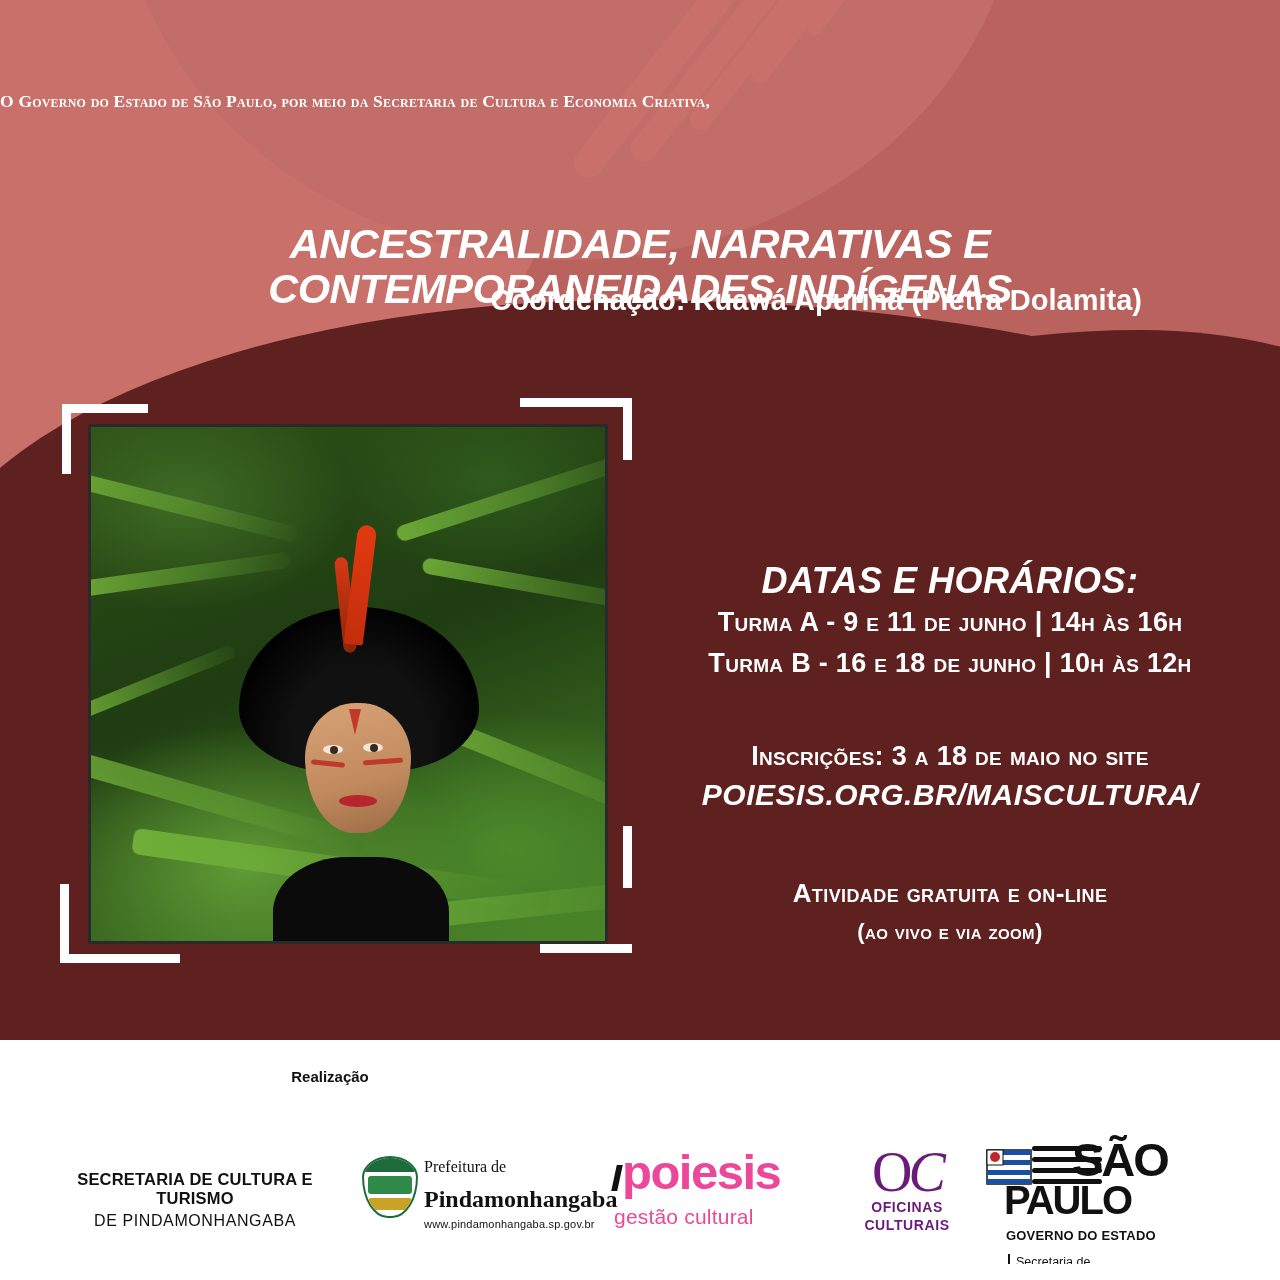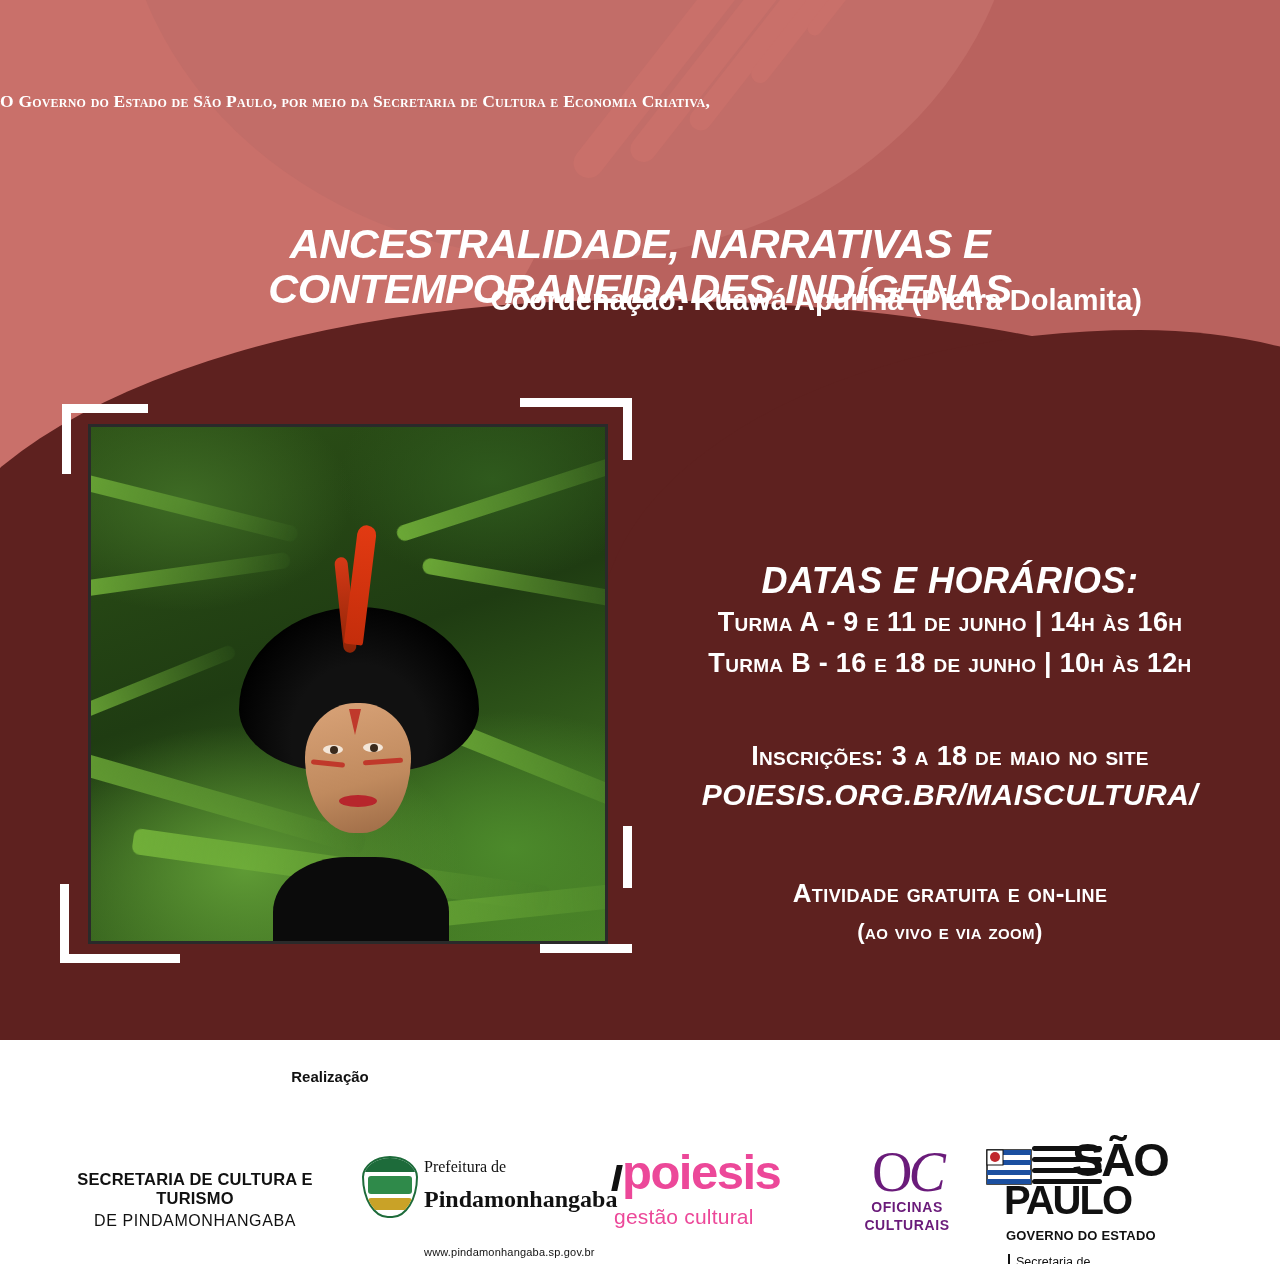--- a/index.html
+++ b/index.html
@@ -286,21 +286,21 @@
     border: 2px solid #1d6b3a;
     border-radius: 50% 50% 46% 46% / 34% 34% 66% 66%;
     background: #ffffff;
     overflow: hidden;
   }
   .brasao .top { position: absolute; left: 0; top: 0; width: 100%; height: 14px; background: #1d6b3a; }
   .brasao .mid { position: absolute; left: 4px; top: 18px; width: 44px; height: 18px; background: #2f8a4a; border-radius: 3px; }
   .brasao .bot { position: absolute; left: 4px; top: 40px; width: 44px; height: 12px; background: #c9a227; border-radius: 3px; }
   .logo-prefeitura .p1 { position: absolute; left: 62px; top: 10px; font-size: 16px; font-family:"Liberation Serif", serif; }
   .logo-prefeitura .p2 { position: absolute; left: 62px; top: 38px; font-size: 24px; font-family:"Liberation Serif", serif; font-weight: bold; }
-  .logo-prefeitura .p3 { position: absolute; left: 62px; top: 70px; font-size: 11px; letter-spacing: 0.2px; margin-top: 28px; }
+  .logo-prefeitura .p3 { position: absolute; left: 62px; top: 70px; font-size: 11px; letter-spacing: 0.2px; }
 
   .logo-poiesis {
     position: absolute;
     left: 614px; top: 108px;
     width: 220px;
     color: #ec4899;
   }
   .logo-poiesis .pname {
     font-size: 49px; font-weight: bold; letter-spacing: -1.5px; line-height: 1;
   }

